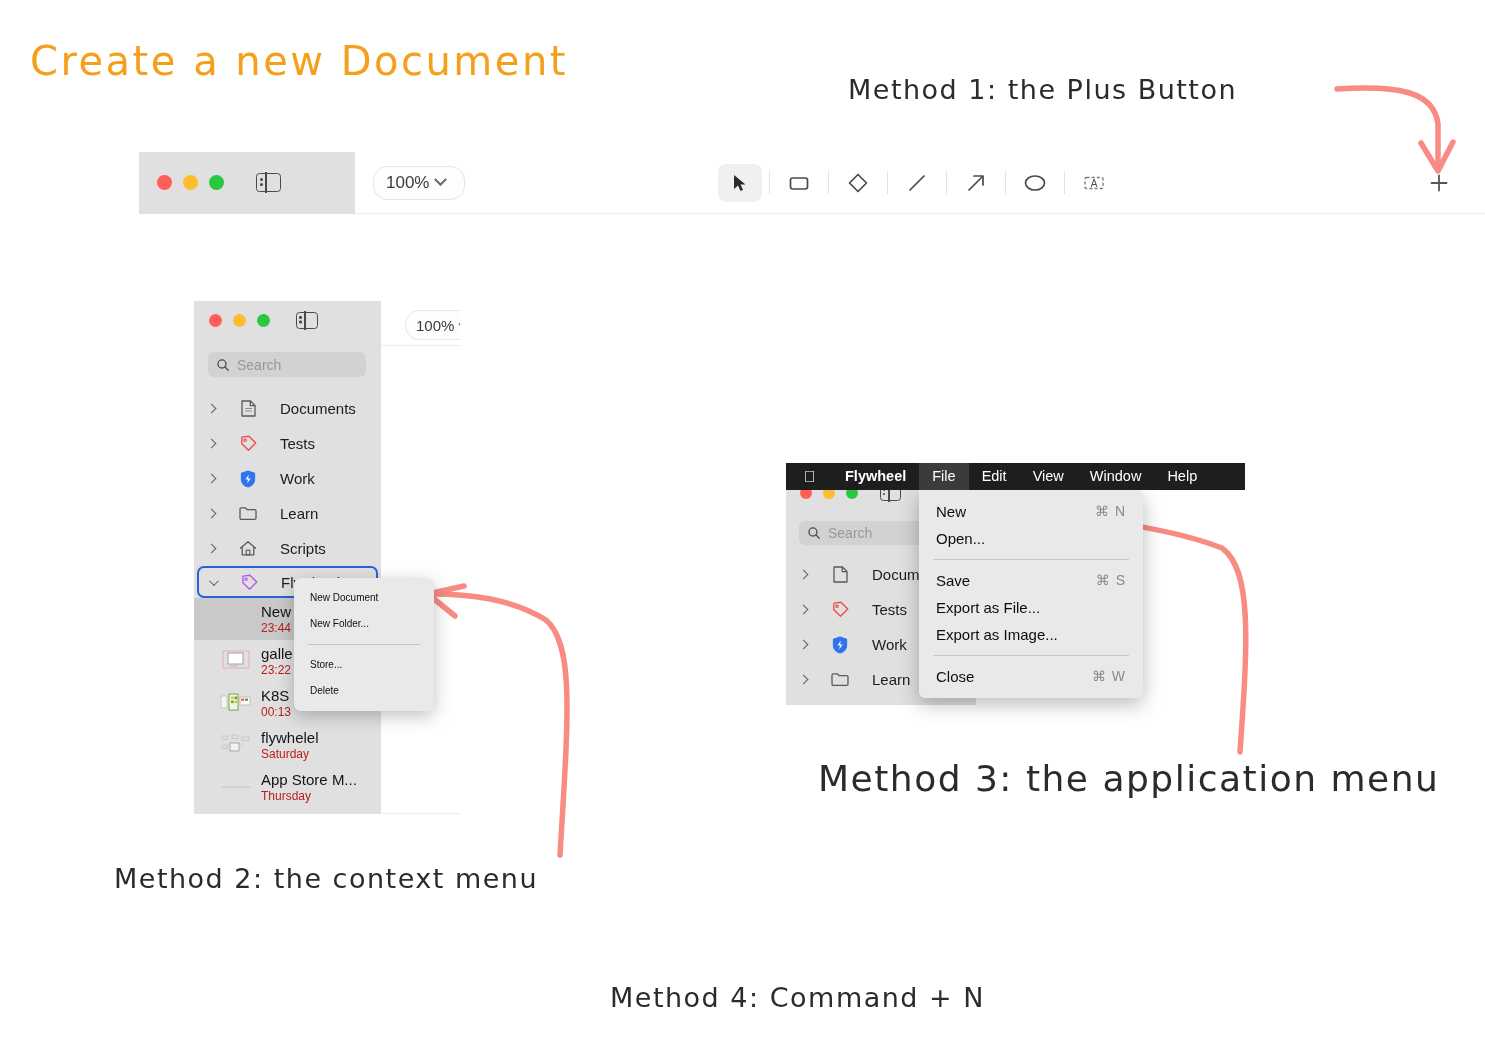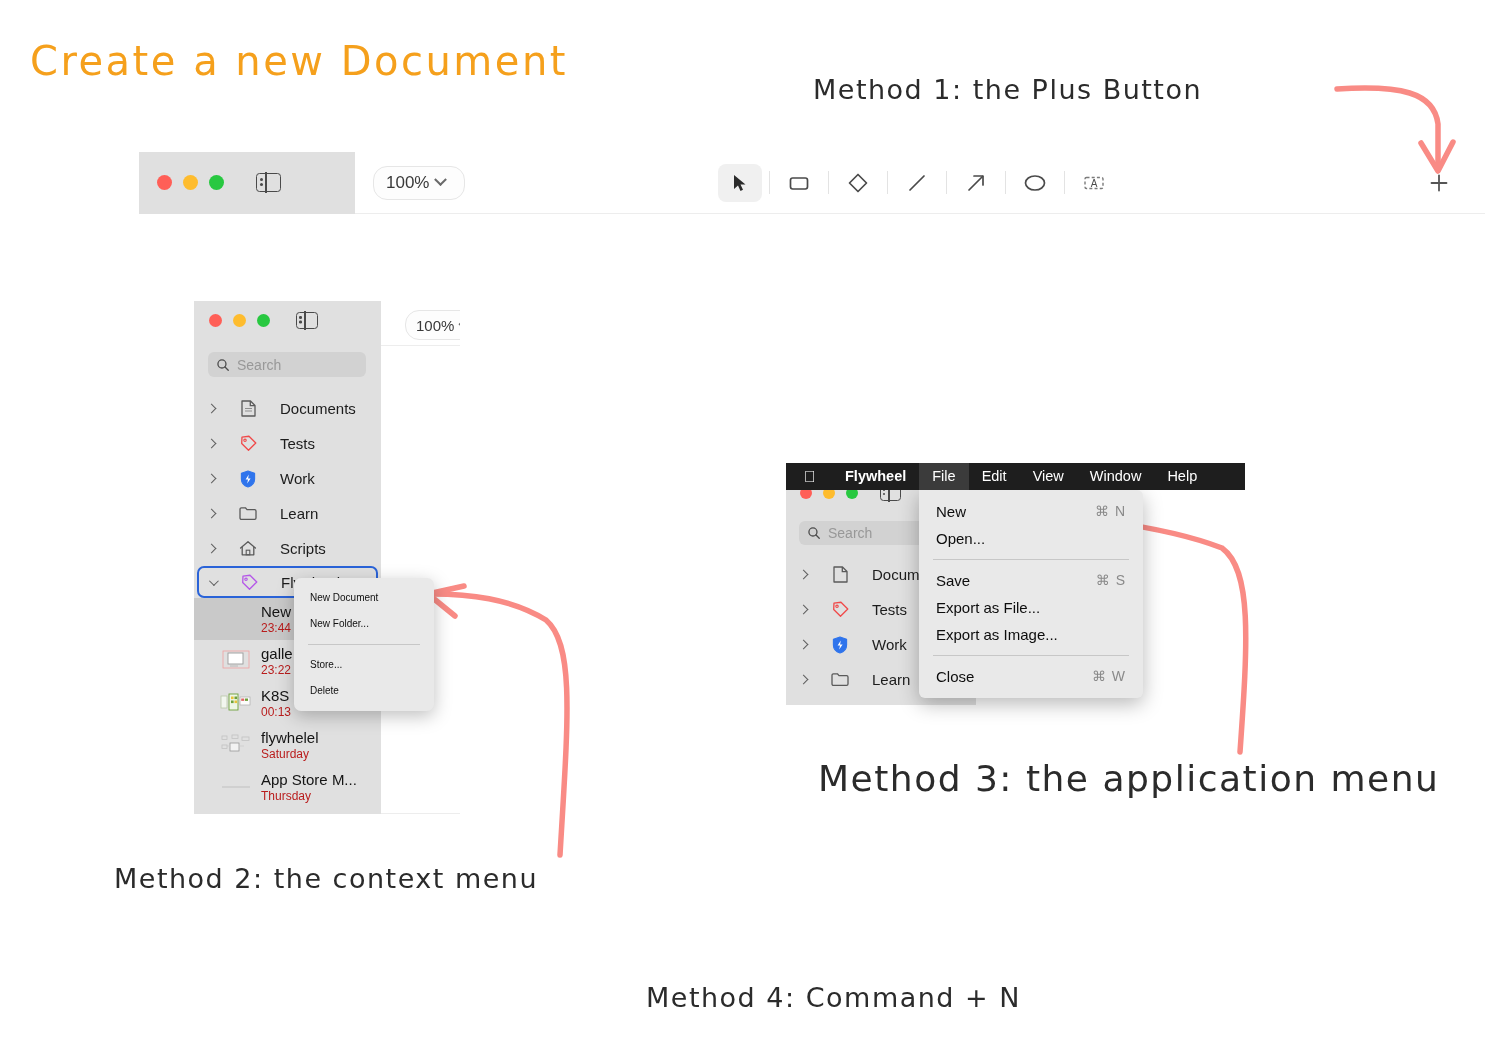--- a/index.html
+++ b/index.html
@@ -19,24 +19,24 @@
     letter-spacing: 1.5px;
     white-space: nowrap;
     color: #2b2b2b;
   }
   #title-text {
     left: 30px; top: 38px;
     font-size: 40px;
     color: #f5a01c;
     letter-spacing: 2.5px;
   }
-  #m1-label { left: 813px; top: 74px; font-size: 27px; }
+  #m1-label { left: 848px; top: 74px; font-size: 27px; }
   #m2-label { left: 114px; top: 863px; font-size: 27px; }
   #m3-label { left: 818px; top: 758px; font-size: 36px; }
-  #m4-label { left: 610px; top: 982px; font-size: 27px; margin-left: 36px; }
+  #m4-label { left: 610px; top: 982px; font-size: 27px; }
 
   .arrow-layer {
     position: absolute; left: 0; top: 0;
     width: 1485px; height: 1043px;
     pointer-events: none;
   }
 
   
   .traffic { display: flex; align-items: center; gap: 11px; }
   .dot { width: 15px; height: 15px; border-radius: 50%; }

